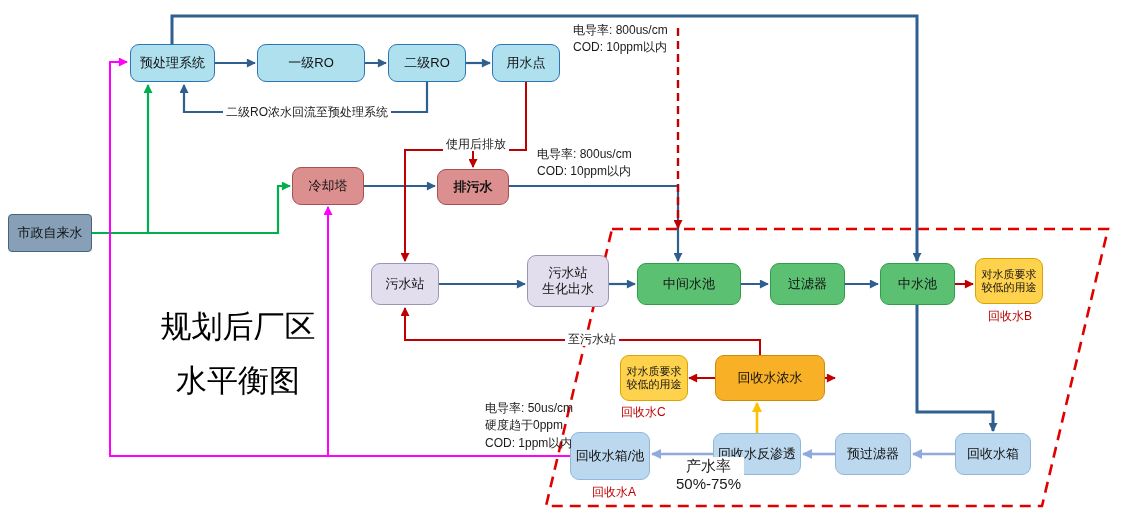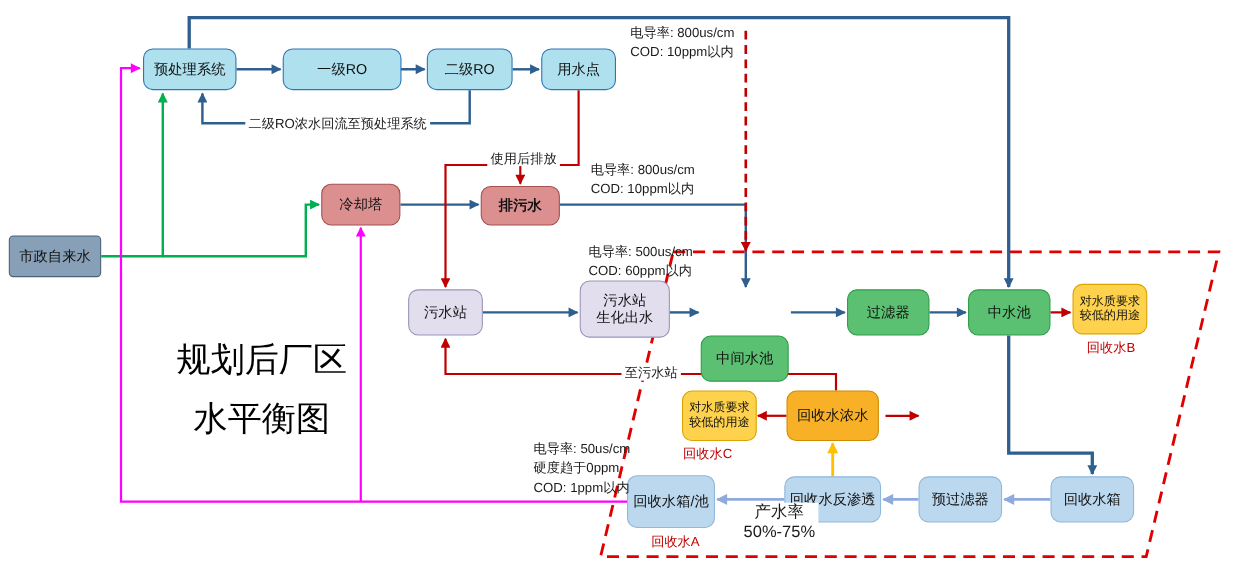--- a/index.html
+++ b/index.html
@@ -102,43 +102,41 @@
   <div class="box cyan" style="left:130px;top:44px;width:85px;height:38px;">预处理系统</div>
   <div class="box cyan" style="left:257px;top:44px;width:108px;height:38px;">一级RO</div>
   <div class="box cyan" style="left:388px;top:44px;width:78px;height:38px;">二级RO</div>
   <div class="box cyan" style="left:492px;top:44px;width:68px;height:38px;">用水点</div>
   <div class="box slate" style="left:8px;top:214px;width:84px;height:38px;">市政自来水</div>
   <div class="box pink" style="left:292px;top:167px;width:72px;height:38px;">冷却塔</div>
   <div class="box pink" style="left:437px;top:169px;width:72px;height:36px;font-weight:bold;">排污水</div>
   <div class="box lavender" style="left:371px;top:263px;width:68px;height:42px;">污水站</div>
   <div class="box lavender" style="left:527px;top:255px;width:82px;height:52px;">污水站
 生化出水</div>
-  <div class="box green" style="left:637px;top:263px;width:80px;height:42px;margin-top:42px;">中间水池</div>
+  <div class="box green" style="left:637px;top:263px;width:104px;height:42px;">中间水池</div>
   <div class="box green" style="left:770px;top:263px;width:75px;height:42px;">过滤器</div>
   <div class="box green" style="left:880px;top:263px;width:75px;height:42px;">中水池</div>
   <div class="box yellow" style="left:975px;top:258px;width:68px;height:46px;">对水质要求
 较低的用途</div>
-  <div class="box orange" style="left:715px;top:355px;width:84px;height:46px;">回收水浓水</div>
+  <div class="box orange" style="left:715px;top:355px;width:110px;height:46px;">回收水浓水</div>
   <div class="box yellow" style="left:620px;top:355px;width:68px;height:46px;">对水质要求
 较低的用途</div>
   <div class="box lblue" style="left:570px;top:432px;width:80px;height:48px;">回收水箱/池</div>
   <div class="box lblue" style="left:713px;top:433px;width:88px;height:42px;">回收水反渗透</div>
   <div class="box lblue" style="left:835px;top:433px;width:76px;height:42px;">预过滤器</div>
   <div class="box lblue" style="left:955px;top:433px;width:76px;height:42px;">回收水箱</div>
 
   <div class="title" style="left:128px;top:300px;width:220px;">规划后厂区
 水平衡图</div>
   <div class="ann" style="left:573px;top:22px;">电导率: 800us/cm
 COD: 10ppm以内</div>
   <div class="ann on-line" style="left:207px;top:105px;">二级RO浓水回流至预处理系统</div>
   <div class="ann on-line" style="left:427px;top:137px;">使用后排放</div>
   <div class="ann" style="left:537px;top:146px;">电导率: 800us/cm
 COD: 10ppm以内</div>
-  <div class="ann" style="left:535px;top:221px;">电导率: 500us/cm
-COD: 60ppm以内</div>
   <div class="ann on-line" style="left:549px;top:332px;">至污水站</div>
   <div class="ann" style="left:485px;top:400px;">电导率: 50us/cm
 硬度趋于0ppm
 COD: 1ppm以内</div>
   <div class="ann on-line small" style="left:657px;top:457px;text-align:center;">产水率
 50%-75%</div>
   <div class="ann red-label" style="left:988px;top:308px;">回收水B</div>
   <div class="ann red-label" style="left:621px;top:404px;">回收水C</div>
   <div class="ann red-label" style="left:592px;top:484px;">回收水A</div>
 

